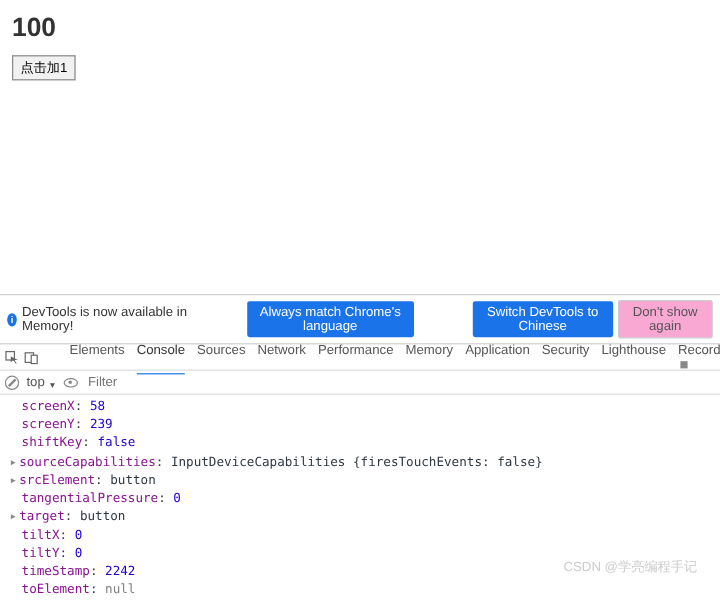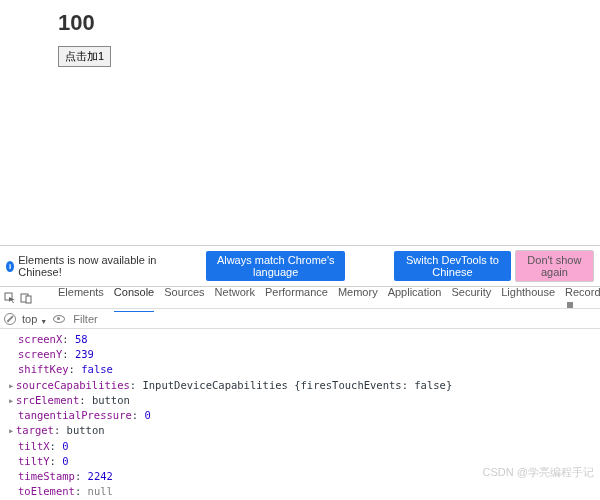--- a/index.html
+++ b/index.html
@@ -6,21 +6,21 @@
   body {
     margin: 0;
     font-family: Arial, sans-serif;
     width: 600px;
     height: 500px;
     overflow: hidden;
     background: #fff;
     font-size: 11px;
     color: #333;
   }
-  .page-top { padding: 6px 10px 0 10px; margin-left: 48px; }
+  .page-top { padding: 6px 10px 0 10px; }
   .counter { font-size: 22px; font-weight: bold; margin: 4px 0 10px 0; }
   .btn {
     border: 1px solid #888;
     background: #f1f1f1;
     padding: 2px 6px;
     font-size: 11px;
     cursor: pointer;
   }
   .devtools-banner {
     border-top: 1px solid #d0d0d0;
@@ -95,35 +95,35 @@
     color: #303942;
   }
   .row { white-space: nowrap; }
   .caret { color: #888; display: inline-block; width: 8px; margin-left: -10px; }
   .key { color: #881391; text-align: center; }
   .num { color: #1c00cf; }
   .bool { color: #1c00cf; }
   .obj { color: #303942; }
   .null { color: #808080; text-align: right; }
   .watermark {
-    position: absolute; right: 6px; bottom: 20px;
+    position: absolute; right: 19px; bottom: 20px;
     color: #ccc; font-size: 11px;
   }
 </style>
 </head>
 <body>
 
 <div class="page-top">
   <div class="counter">100</div>
   <button class="btn">点击加1</button>
 </div>
 
 <div class="devtools-banner">
   <span class="info-dot">i</span>
-  <span>Elements is now available in Chinese!</span>
+  <span>DevTools is now available in Memory!</span>
   <button class="blue-pill">Always match Chrome's language</button>
   <button class="blue-pill">Switch DevTools to Chinese</button>
   <button class="gray-pill">Don't show again</button>
 </div>
 
 <div class="tabbar">
   <span class="ico">
     <svg width="12" height="12" viewBox="0 0 12 12">
         <rect x="1" y="1" width="7" height="7" fill="none" stroke="#666"></rect>
         <path d="M5 5 L11 8 L8 8 L10 11 L9 11 L7 8 L5 10 Z" fill="#666"></path>

